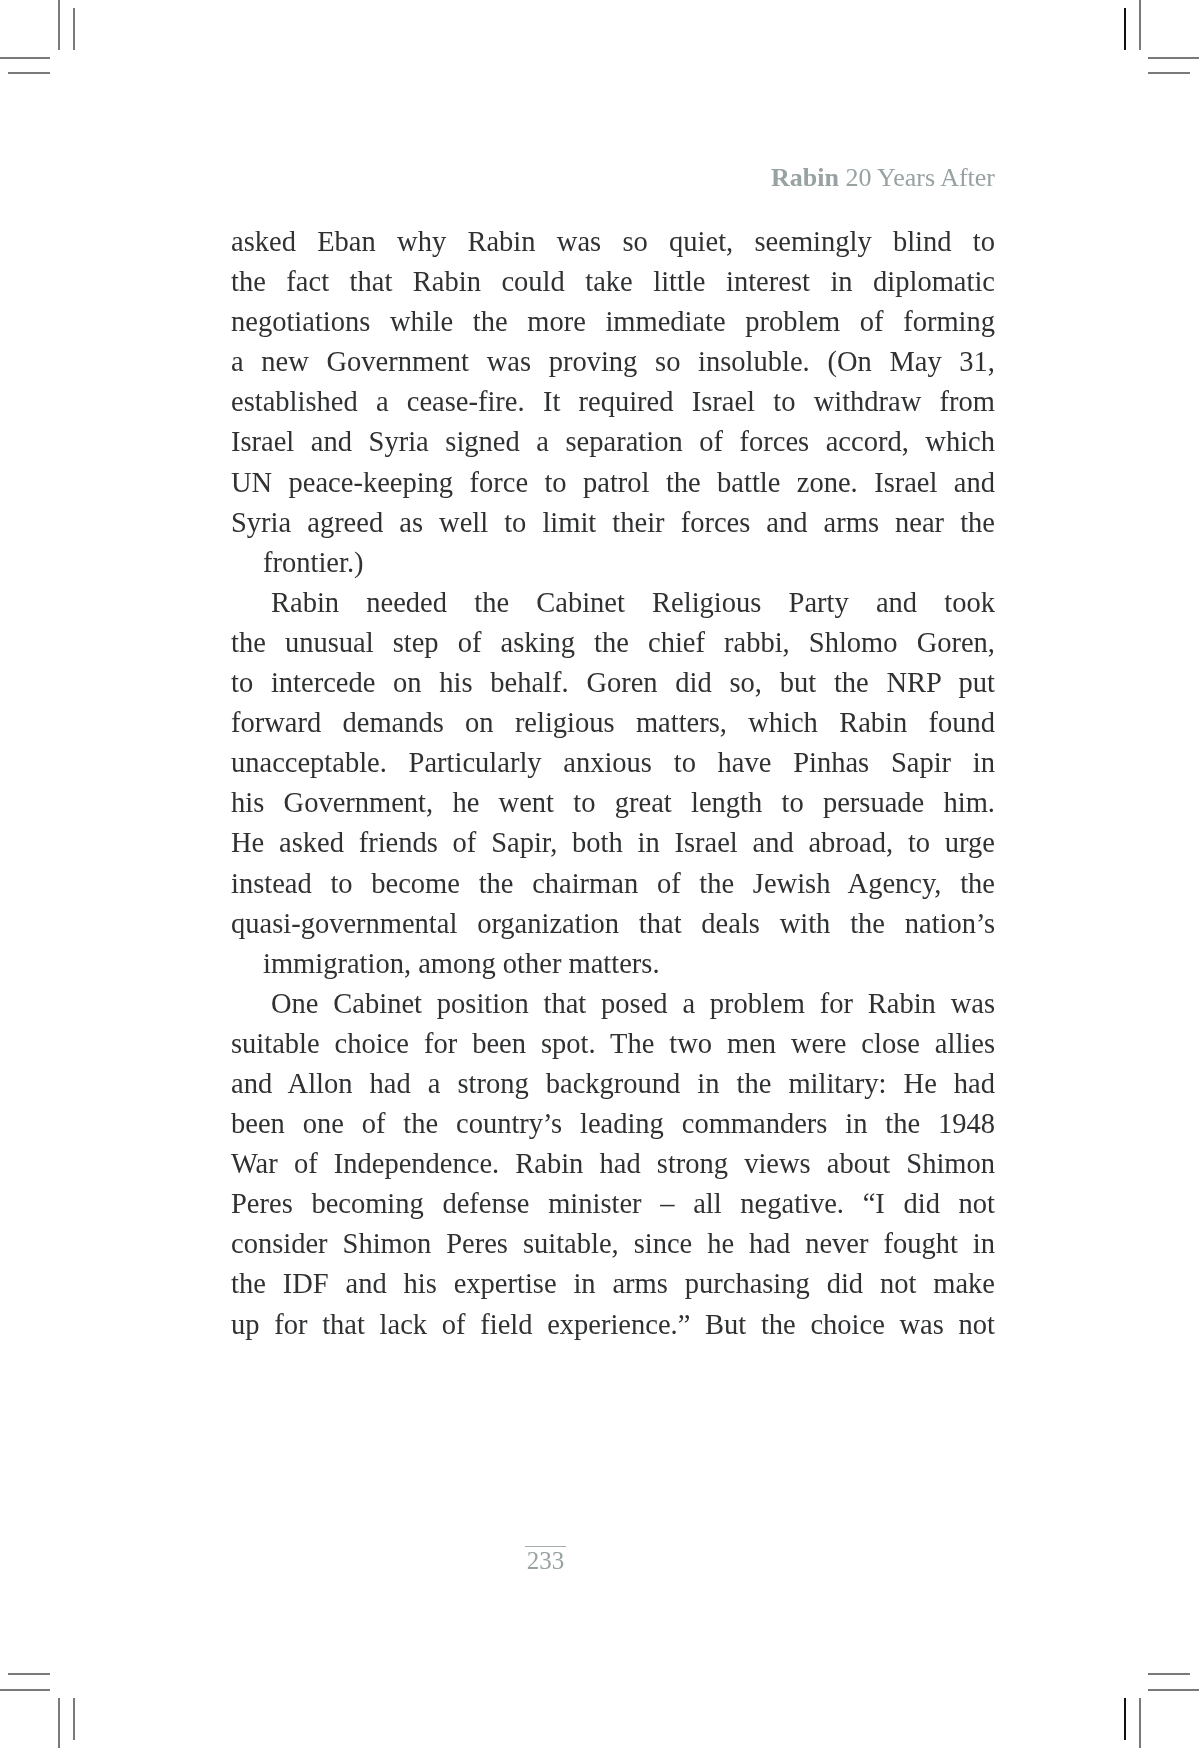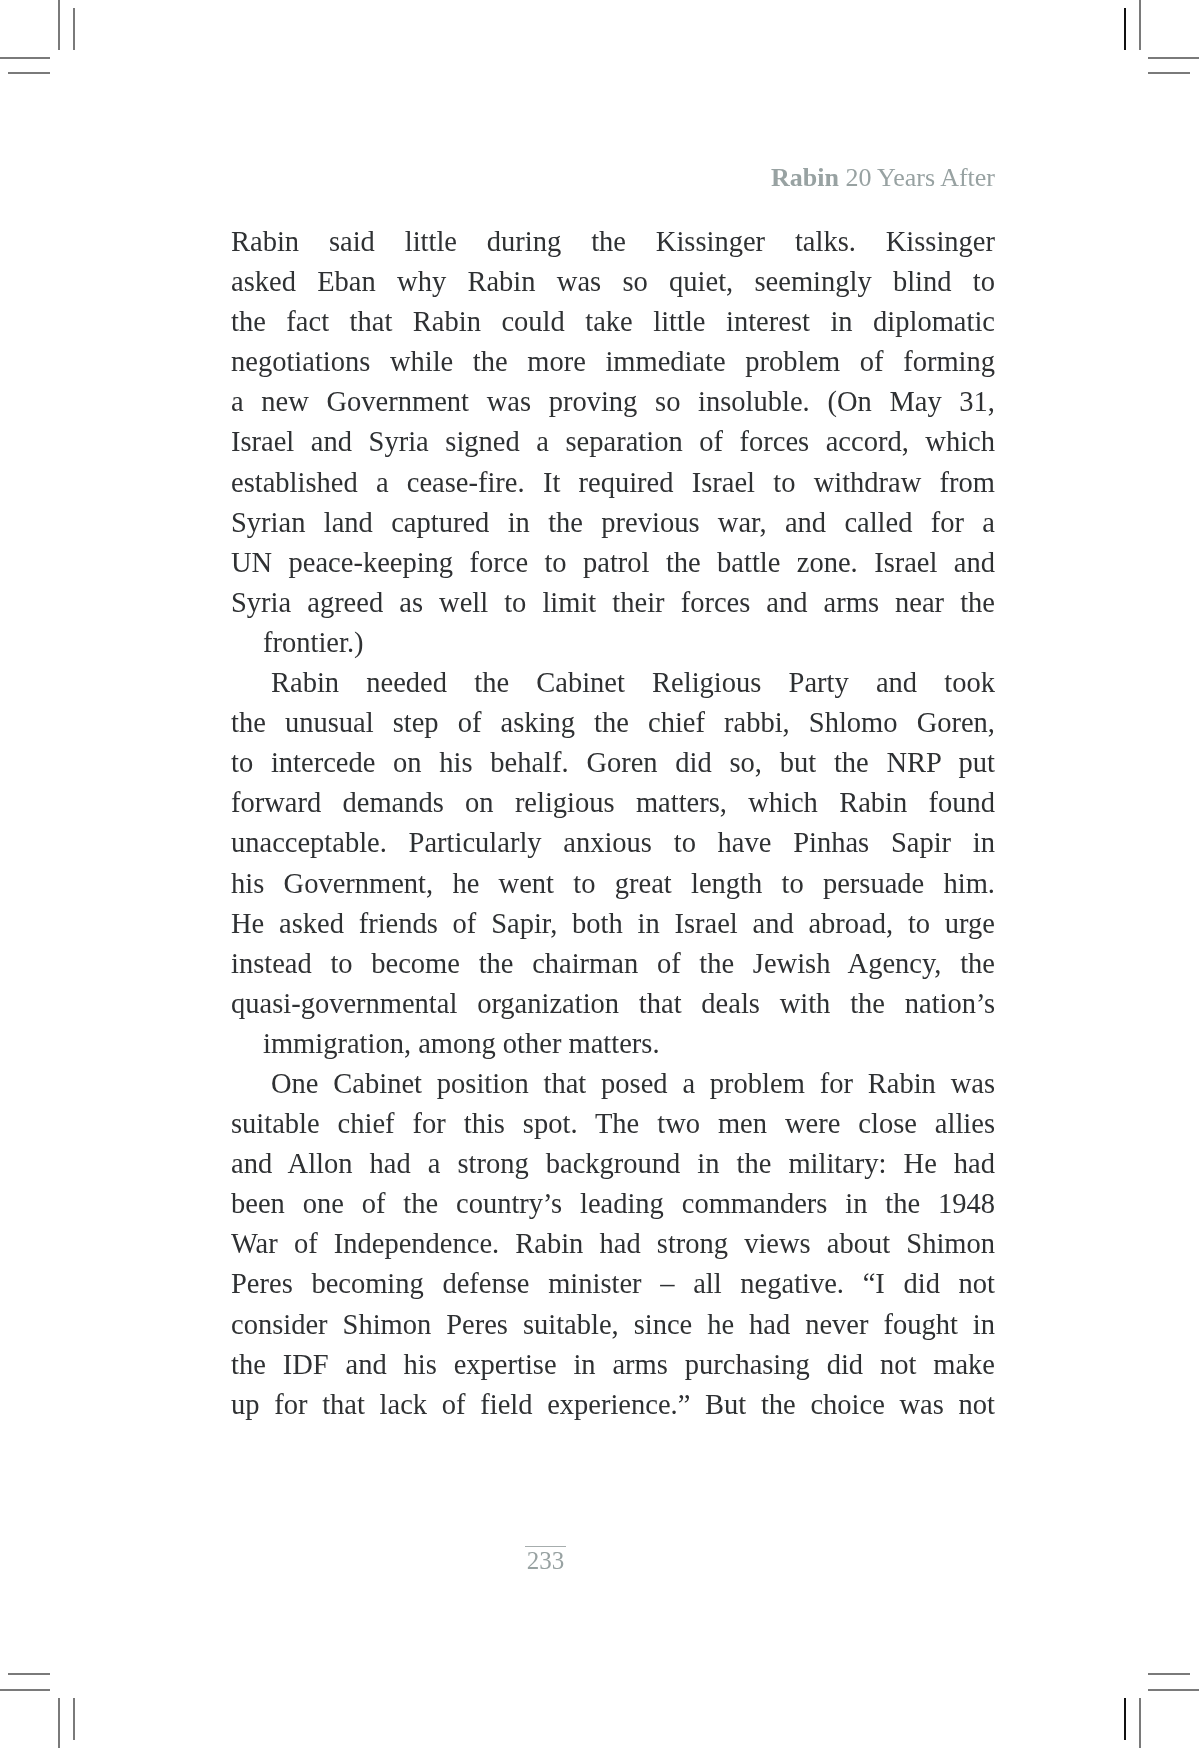--- a/index.html
+++ b/index.html
@@ -41,47 +41,45 @@
 <div class="crop" style="left:1148px;top:1689px;width:51px;height:2px;"></div>
 <div class="crop" style="left:1124px;top:1698px;width:2px;height:42px;background:#111;"></div>
 <div class="crop" style="left:1139px;top:1698px;width:2px;height:50px;"></div>
 
 <div class="header">
   <b>Rabin</b><span> 20 Years After</span>
 </div>
 
 <div class="body-text" id="body-text">
     <div>
-      <span class="line">Rabin said little during the Kissinger talks. Kissinger</span>
       <span class="line">asked Eban why Rabin was so quiet, seemingly blind to</span>
       <span class="line">the fact that Rabin could take little interest in diplomatic</span>
       <span class="line">negotiations while the more immediate problem of forming</span>
       <span class="line">a new Government was proving so insoluble. (On May 31,</span>
+      <span class="line">established a cease-fire. It required Israel to withdraw from</span>
       <span class="line">Israel and Syria signed a separation of forces accord, which</span>
-      <span class="line">established a cease-fire. It required Israel to withdraw from</span>
-      <span class="line">Syrian land captured in the previous war, and called for a</span>
       <span class="line">UN peace-keeping force to patrol the battle zone. Israel and</span>
       <span class="line">Syria agreed as well to limit their forces and arms near the</span>
       <span class="line last">frontier.)</span>
     </div>
     <div>
       <span class="line indent">Rabin needed the Cabinet Religious Party and took</span>
       <span class="line">the unusual step of asking the chief rabbi, Shlomo Goren,</span>
       <span class="line">to intercede on his behalf. Goren did so, but the NRP put</span>
       <span class="line">forward demands on religious matters, which Rabin found</span>
       <span class="line">unacceptable. Particularly anxious to have Pinhas Sapir in</span>
       <span class="line">his Government, he went to great length to persuade him.</span>
       <span class="line">He asked friends of Sapir, both in Israel and abroad, to urge</span>
       <span class="line">instead to become the chairman of the Jewish Agency, the</span>
       <span class="line">quasi-governmental organization that deals with the nation’s</span>
       <span class="line last">immigration, among other matters.</span>
     </div>
     <div>
       <span class="line indent">One Cabinet position that posed a problem for Rabin was</span>
-      <span class="line">suitable chief for this spot. The two men were close allies</span>
+      <span class="line">suitable choice for been spot. The two men were close allies</span>
       <span class="line">and Allon had a strong background in the military: He had</span>
       <span class="line">been one of the country’s leading commanders in the 1948</span>
       <span class="line">War of Independence. Rabin had strong views about Shimon</span>
       <span class="line">Peres becoming defense minister – all negative. “I did not</span>
       <span class="line">consider Shimon Peres suitable, since he had never fought in</span>
       <span class="line">the IDF and his expertise in arms purchasing did not make</span>
       <span class="line">up for that lack of field experience.” But the choice was not</span>
     </div>
   </div>
 

